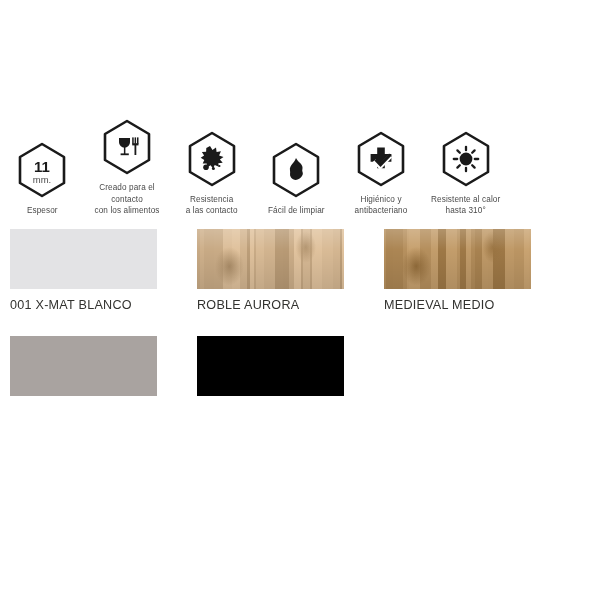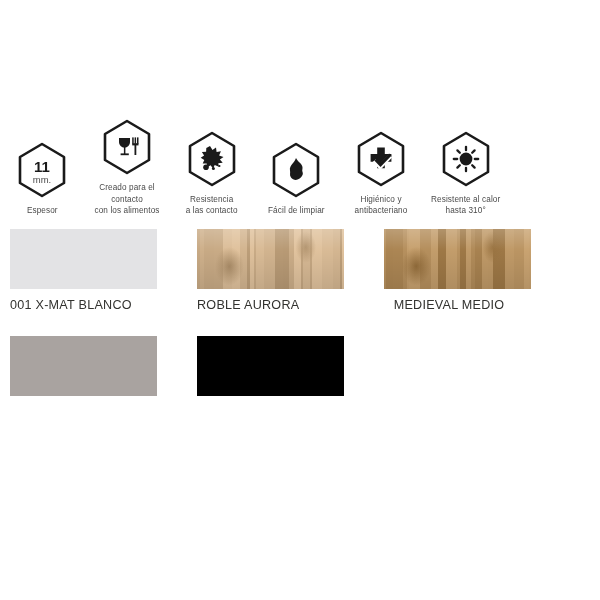--- a/index.html
+++ b/index.html
@@ -66,21 +66,21 @@
   }
   .swatch-row {
     display: flex;
     flex-direction: row;
     margin-bottom: 24px;
   }
   .swatch-cell {
     width: 130px;
     margin-right: 57px;
   }
-  .swatch-cell:last-child { margin-right: 12px; text-align: center; }
+  .swatch-cell:last-child { margin-right: 12px; }
   .swatch-chip {
     width: 147px;
     height: 60px;
     display: block;
     position: relative;
     overflow: hidden;
   }
   .swatch-name {
     margin-top: 9px;
     font-size: 12.6px;

